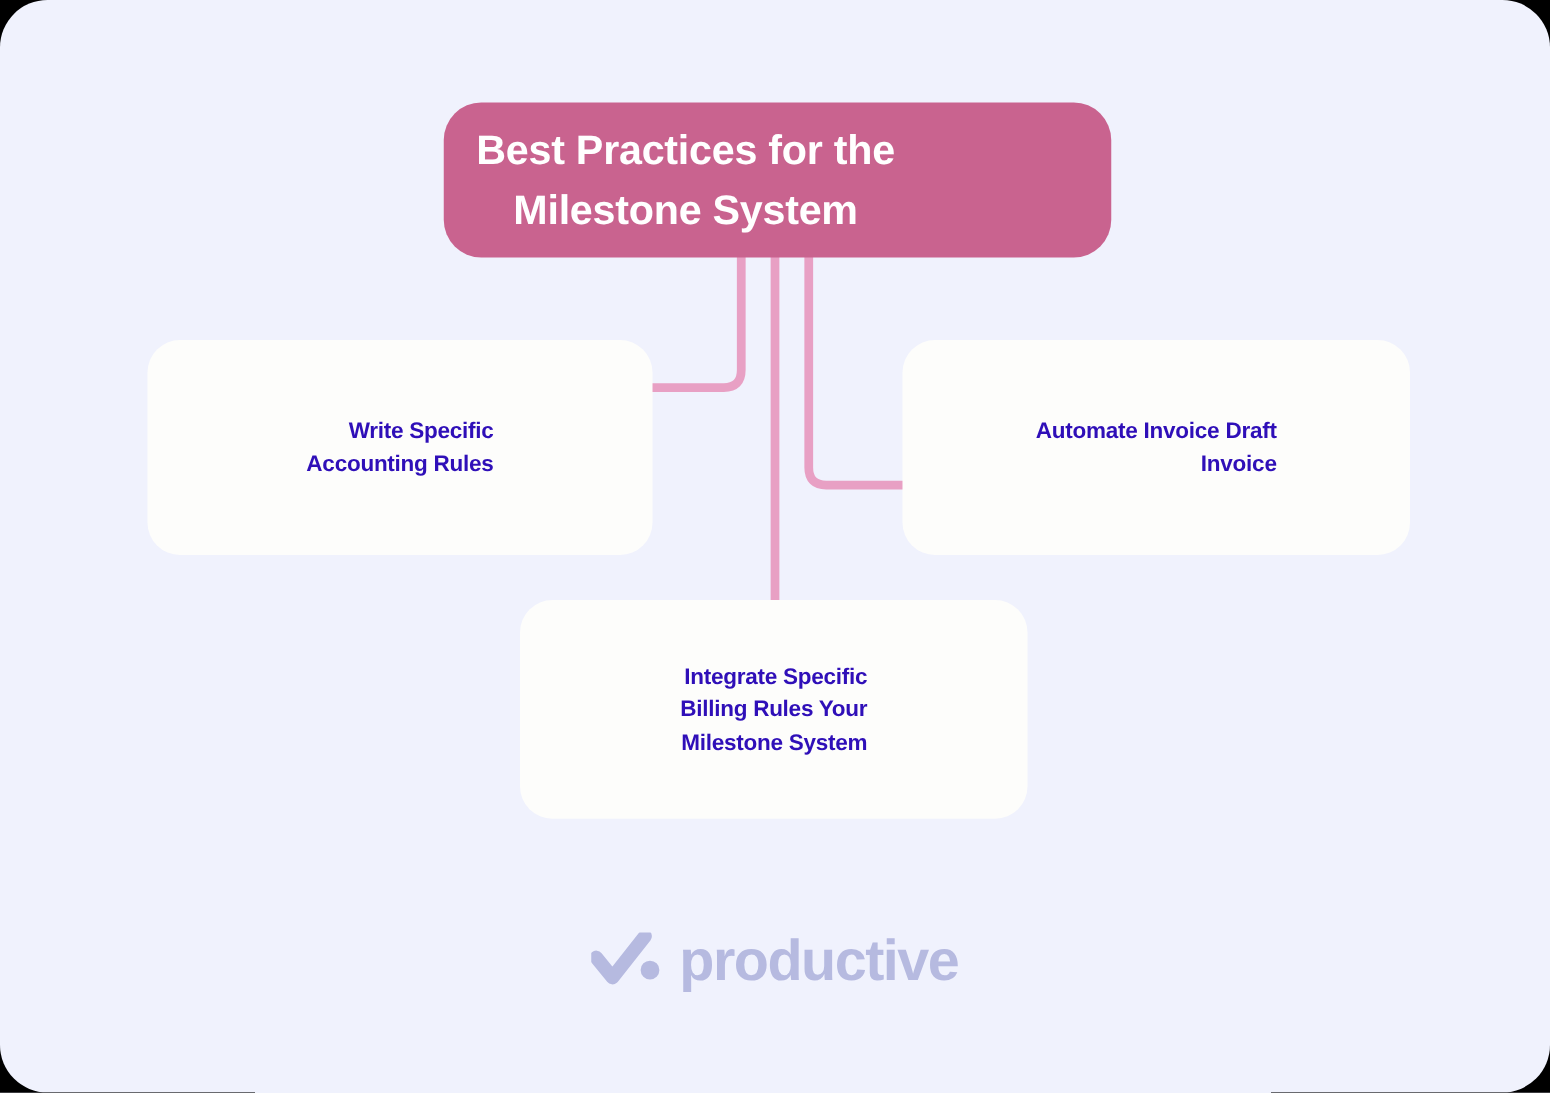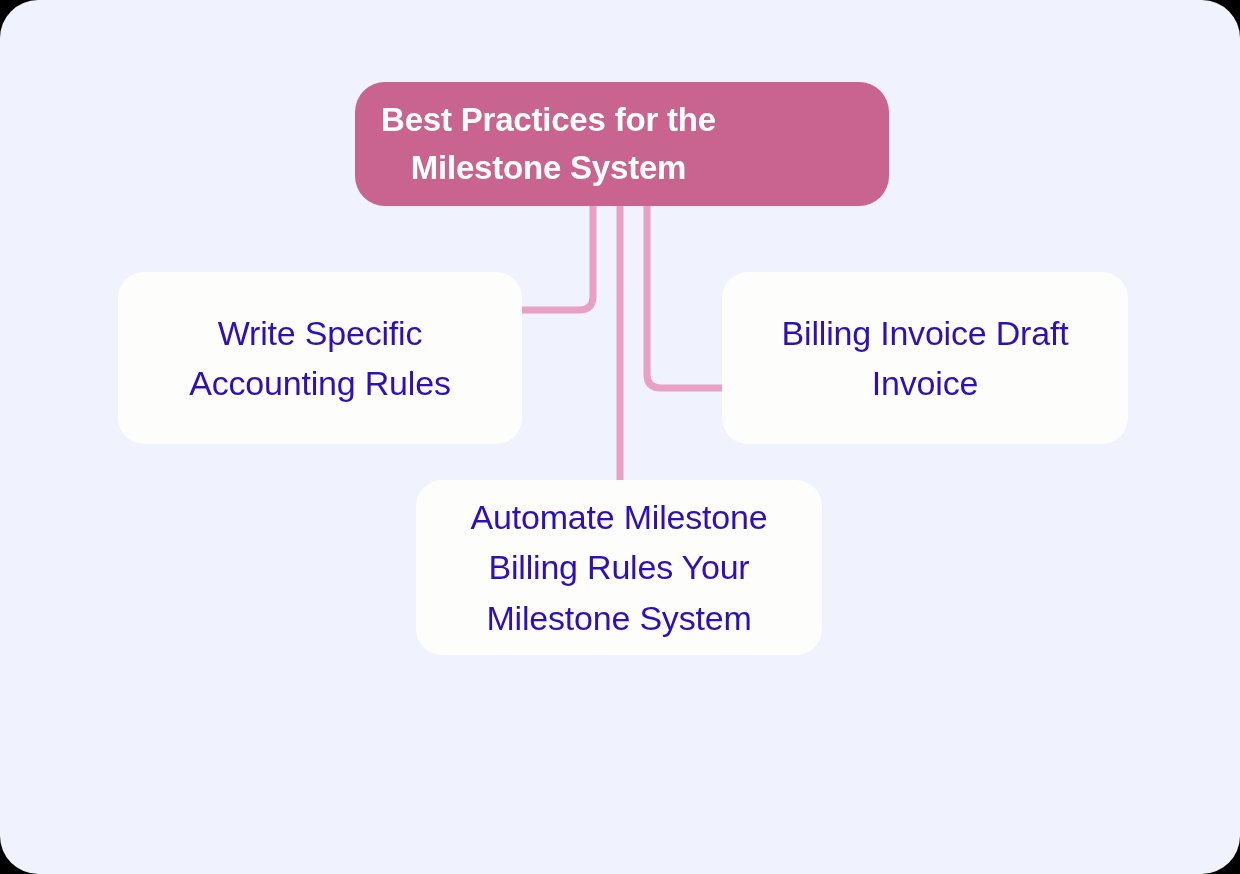--- a/index.html
+++ b/index.html
@@ -66,24 +66,24 @@
     border-radius: 26px;
     display: flex;
     align-items: center;
     justify-content: center;
     box-sizing: border-box;
     padding: 14px 22px;
     z-index: 3;
   }
   .card-text {
     color: #2f0fb8;
-    font-size: 34px;
-    font-weight: normal;
+    font-size: 18px;
+    font-weight: bold;
     line-height: 1.48;
-    text-align: center;
+    text-align: right;
     letter-spacing: -0.2px;
   }
 
   #card-left   { left: 118px; top: 272px; width: 404px; height: 172px; }
   #card-right  { left: 722px; top: 272px; width: 406px; height: 172px; }
   #card-bottom { left: 416px; top: 480px; width: 406px; height: 175px; }
 
   
   .footer-logo {
     position: absolute;
@@ -122,21 +122,28 @@
 
   <div class="root-node">
     <div class="root-node-text"><span>Best Practices for the</span><br><span>Milestone System</span></div>
   </div>
 
   <div class="card" id="card-left">
     <div class="card-text"><span>Write Specific</span><br><span>Accounting Rules</span></div>
   </div>
 
   <div class="card" id="card-right">
-    <div class="card-text"><span>Billing Invoice Draft</span><br><span>Invoice</span></div>
+    <div class="card-text"><span>Automate Invoice Draft</span><br><span>Invoice</span></div>
   </div>
 
   <div class="card" id="card-bottom">
-    <div class="card-text"><span>Automate Milestone</span><br><span>Billing Rules Your</span><br><span>Milestone System</span></div>
+    <div class="card-text"><span>Integrate Specific</span><br><span>Billing Rules Your</span><br><span>Milestone System</span></div>
   </div>
 
+  <div class="footer-logo">
+    <svg class="logo-mark" width="56" height="44" viewBox="0 0 56 44" fill="none">
+      <path d="M4 20 L17 36 L43 3" stroke="#b6bae0" stroke-width="11" stroke-linecap="round" stroke-linejoin="round" fill="none"></path>
+      <circle cx="47" cy="30" r="7.5" fill="#b6bae0"></circle>
+    </svg>
+    <span class="logo-word">productive</span>
+  </div>
 
 </div>
 
 </body></html>

